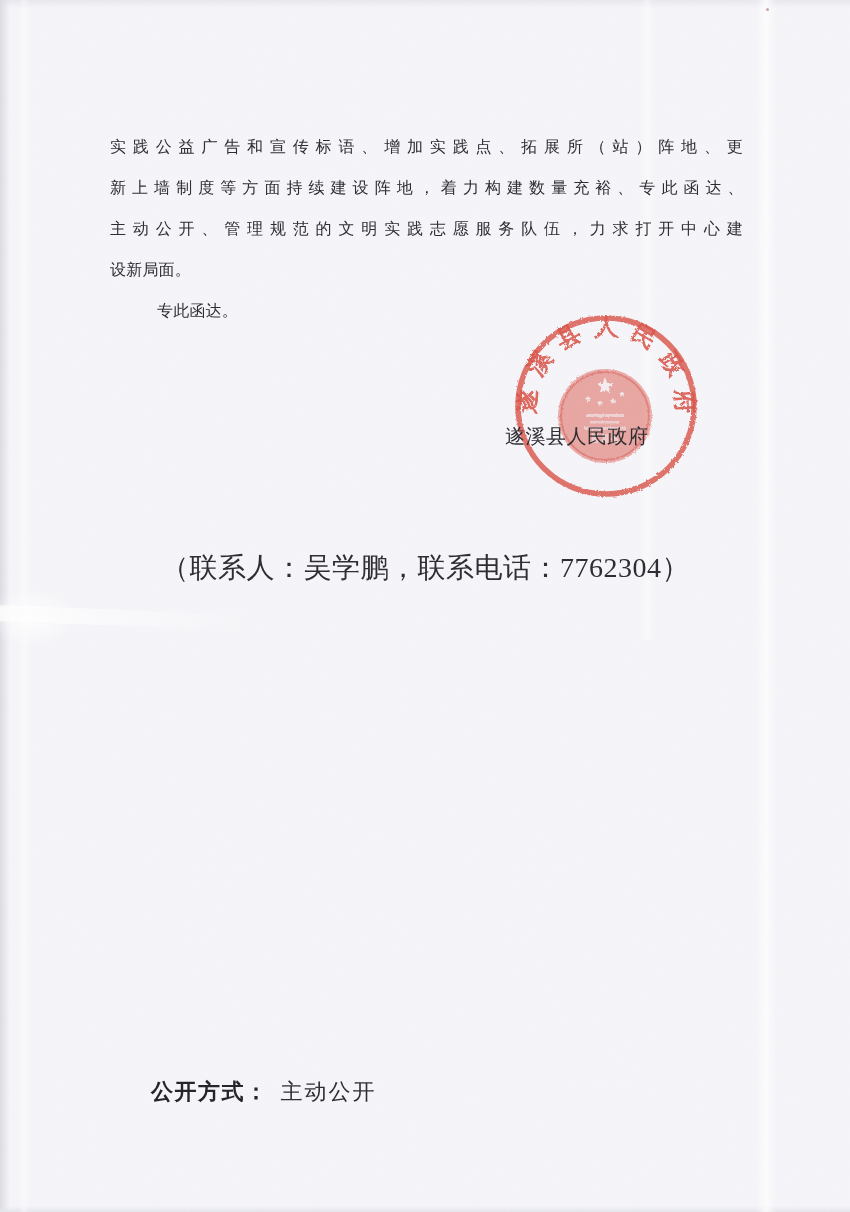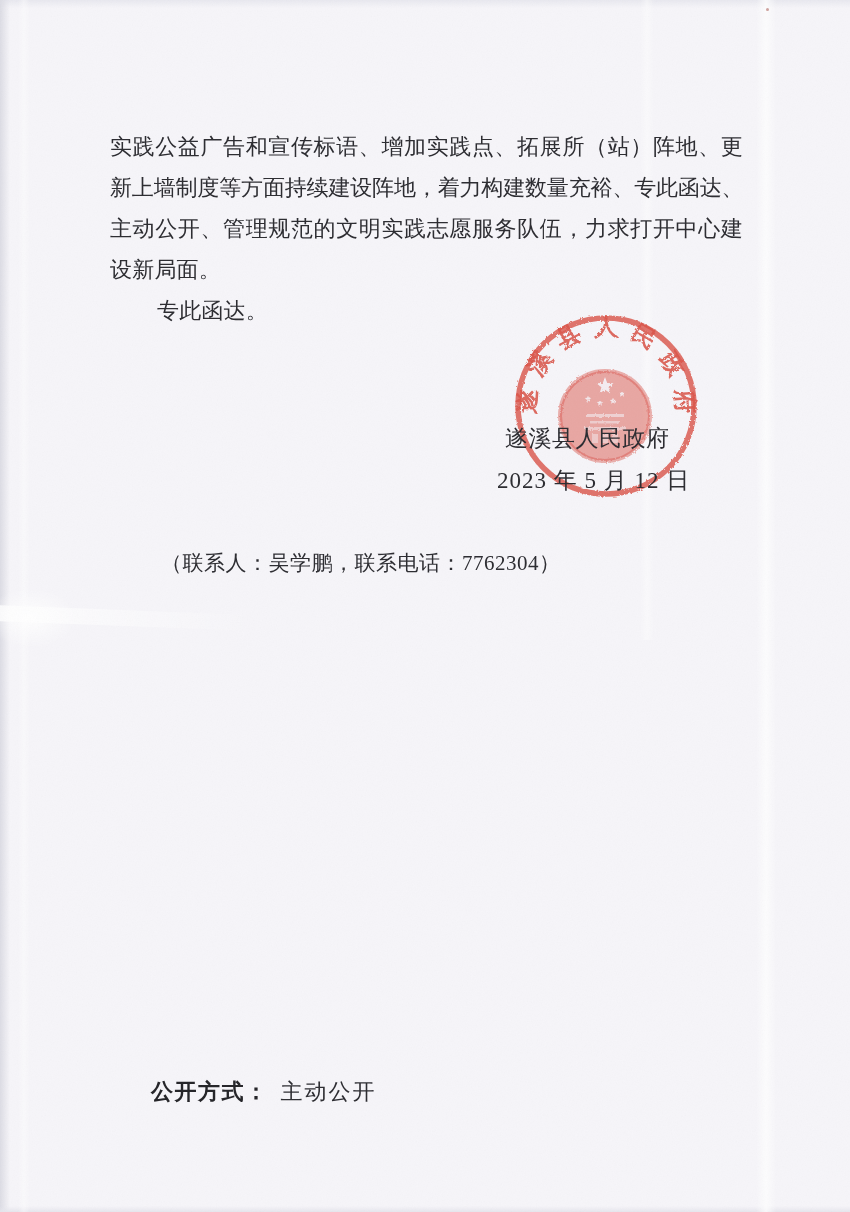--- a/index.html
+++ b/index.html
@@ -27,36 +27,36 @@
     background:linear-gradient(to right,rgba(255,255,255,0),rgba(255,255,255,.45),rgba(255,255,255,0)); }
   .crease-v3 { left:18px; top:0; bottom:0; width:12px;
     background:linear-gradient(to right,rgba(255,255,255,0),rgba(255,255,255,.4),rgba(255,255,255,0)); }
   .crease-h1 { left:-12px; top:610px; width:270px; height:16px; transform:rotate(2.2deg);
     background:linear-gradient(to right,rgba(255,255,255,.85),rgba(255,255,255,0)); border-radius:8px; }
   .flash-spot { left:-14px; top:588px; width:90px; height:60px;
     background:radial-gradient(closest-side,rgba(255,255,255,.95),rgba(255,255,255,0)); }
 
   
   .body-text { position:absolute; left:110px; top:126px; width:633px;
-    font-size:22px; line-height:41px; letter-spacing:.2px; color:#2b2b30; }
+    font-size:16px; line-height:41px; letter-spacing:.2px; color:#2b2b30; }
   .body-line { text-align:justify; text-align-last:justify; height:41px; }
   .body-line.tight { letter-spacing:-.6px; }
   .body-line.last { text-align:center; text-align-last:left; }
   .closing-line { margin-left:47px; height:41px; }
 
   
   .seal { position:absolute; left:506px; top:306px; width:200px; height:200px;
     opacity:.93; filter:blur(.3px); }
   .seal text { font-family:"Liberation Serif", serif; font-weight:bold; }
 
   
-  .sig-org  { position:absolute; left:505px; top:423px; font-size:23px; letter-spacing:.5px; color:#2b2b30; }
+  .sig-org  { position:absolute; left:505px; top:423px; font-size:20px; letter-spacing:.5px; color:#2b2b30; }
   .sig-date { position:absolute; left:497px; top:465px; font-size:23px; letter-spacing:1px; color:#2b2b30; }
 
-  .contact-line { position:absolute; left:161px; top:549px; font-size:21px; letter-spacing:.5px; color:#2b2b30; }
+  .contact-line { position:absolute; left:161px; top:549px; font-size:28px; letter-spacing:.5px; color:#2b2b30; }
 
   .footer-line { position:absolute; left:110px; top:1077px; font-size:22px; color:#232327;margin-left:41px; }
   .footer-label { font-family:"Liberation Sans", sans-serif; font-weight:700; letter-spacing:1.5px; }
   .footer-value { margin-left:12px; letter-spacing:2px; color:#2b2b30; }
 
   .grain { position:absolute; left:0; top:0; pointer-events:none; }
   .speck { position:absolute; left:766px; top:8px; width:3px; height:3px;
     border-radius:50%; background:rgba(170,90,80,.55); }
 </style>
 </head>
@@ -110,21 +110,20 @@
         <rect x="84" y="115" width="30" height="2.5" fill="#f6f5f9" opacity="0.5"></rect>
         <rect x="78" y="121" width="42" height="3" fill="#f6f5f9" opacity="0.5"></rect>
         <rect x="86" y="128" width="6" height="9" fill="#f6f5f9" opacity="0.45"></rect>
         <rect x="96" y="128" width="6" height="9" fill="#f6f5f9" opacity="0.45"></rect>
         <rect x="106" y="128" width="6" height="9" fill="#f6f5f9" opacity="0.45"></rect>
       </g>
     </g>
   </svg>
 
   <div class="sig-org">遂溪县人民政府</div>
-  <div class="sig-date">2023 年 5 月 12 日</div>
 
   <div class="contact-line">（联系人：吴学鹏，联系电话：7762304）</div>
 
   <div class="footer-line">
     <span class="footer-label">公开方式：</span><span class="footer-value">主动公开</span>
   </div>
 
   <svg class="grain" width="850" height="1212">
     <filter id="grainF">
       <feTurbulence type="fractalNoise" baseFrequency="0.8" numOctaves="2" stitchTiles="stitch"></feTurbulence>

